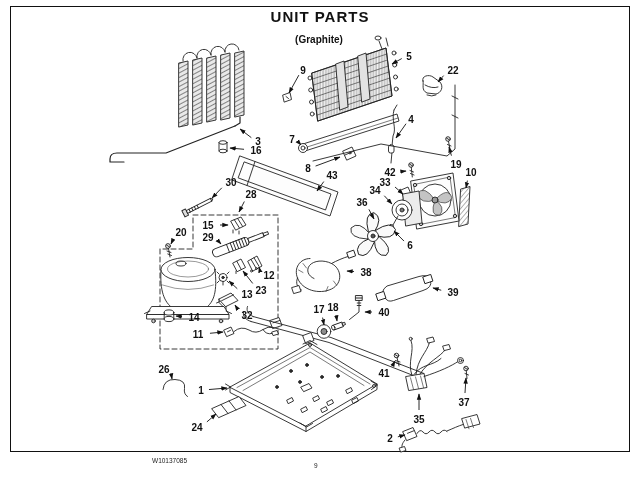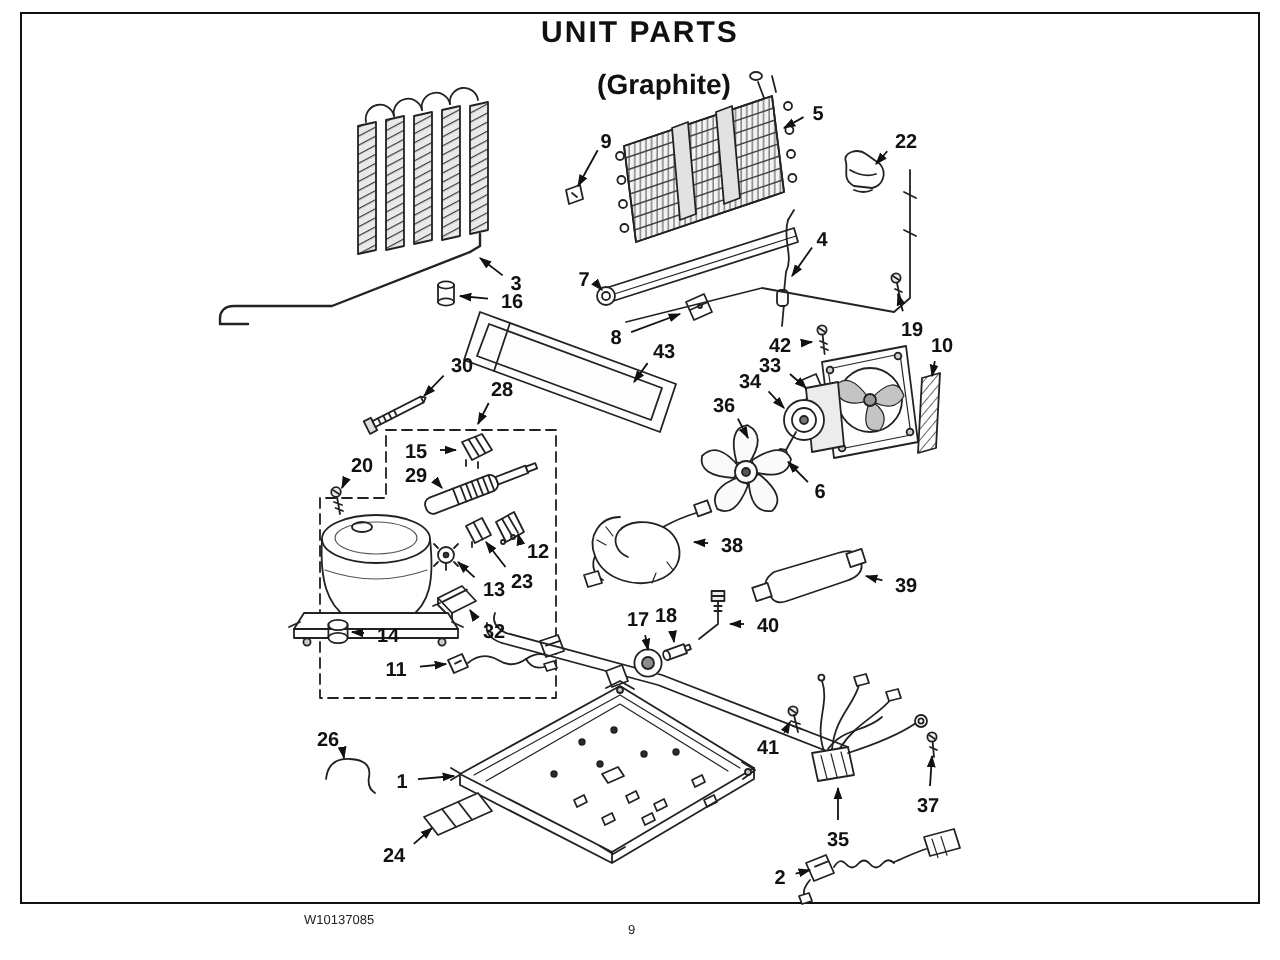--- a/index.html
+++ b/index.html
@@ -2,22 +2,22 @@
 <html><head>
 <meta charset="utf-8">
 <style>
   html,body{margin:0;padding:0;background:#fff;}
   .page{position:relative;width:640px;height:480px;background:#fff;overflow:hidden;
         font-family:"Liberation Sans",sans-serif;color:#111;}
   .page svg{position:absolute;left:0;top:0;}
   .hdr{position:absolute;left:0;width:100%;text-align:center;}
   .hdr-title{top:8px;font-size:15px;font-weight:bold;letter-spacing:1px;}
   .hdr-models{top:25px;font-size:8.5px;font-weight:bold;}
-  .hdr-finish{position:absolute;top:34px;left:332px;transform:translateX(-50%);
-              font-size:14px;font-weight:bold;}
+  .hdr-finish{position:absolute;top:34px;left:319px;transform:translateX(-50%);
+              font-size:10px;font-weight:bold;}
   .ftr{position:absolute;font-size:6.5px;color:#222;}
   .ftr-doc{left:152px;top:457px;}
   .ftr-page{left:314px;top:462px;}
   #diagram text.callout-num{font-family:"Liberation Sans",sans-serif;font-size:10px;
        font-weight:bold;fill:#111;text-anchor:middle;}
   #diagram .leader{stroke:#111;stroke-width:0.9;fill:none;}
   .art{stroke:#222;stroke-width:0.9;fill:none;stroke-linecap:round;stroke-linejoin:round;}
 </style>
 </head>
 <body>

